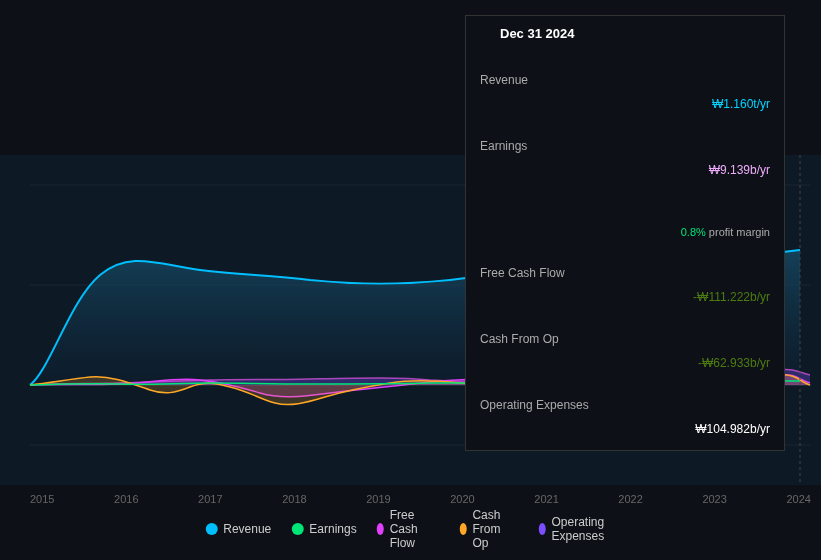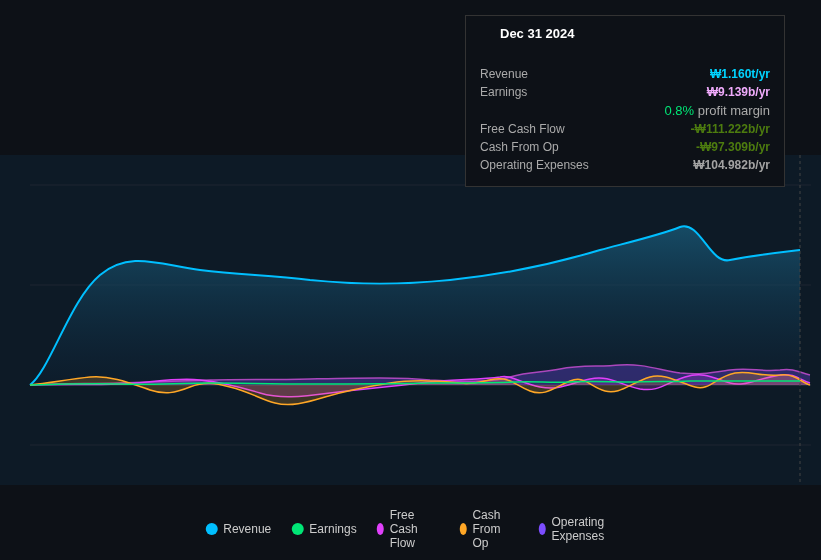--- a/index.html
+++ b/index.html
@@ -24,50 +24,52 @@
       background: #0d1117;
       border: 1px solid #333;
       padding: 10px 14px;
       min-width: 320px;
       z-index: 10;
     }
     .tooltip-date {
       font-size: 13px;
       font-weight: 600;
       color: #fff;
-      margin-bottom: 26px;
+      margin-bottom: 8px;
       padding-left: 20px;
     }
     .tooltip-row {
       display: flex;
       justify-content: space-between;
       align-items: center;
       margin-bottom: 4px;
       font-size: 12px;
     }
     .tooltip-label {
       color: #aaa;
       min-width: 130px;
     }
     .tooltip-value {
       font-size: 12px;
-      font-weight: 700;
+      font-weight: 400;
+      margin-top: 48px;
     }
     .tooltip-value.cyan { color: #00d4ff; }
     .tooltip-value.green { color: #f0abfc; }
     .tooltip-value.red { color: #4d7c0f; }
-    .tooltip-value.orange { color: #a3a3a3; }
+    .tooltip-value.orange { color: #ffffff; }
     .profit-margin-row {
       display: flex;
       justify-content: flex-end;
       margin-bottom: 4px;
     }
     .profit-margin-text {
-      font-size: 13px;
+      font-size: 11px;
       color: #aaa;
+      margin-top: 45px;
     }
     .profit-margin-text span {
       color: #00e676;
     }
     .y-axis-label {
       position: absolute;
       font-size: 11px;
       color: #666;
     }
     .y-label-2t { top: 160px; left: 8px; }
@@ -149,21 +151,21 @@
     </div>
     <div class="tooltip-row">
       <span class="tooltip-label">Free Cash Flow</span>
       <span class="tooltip-value red">
         <span>-₩111.222b</span><span>/yr</span>
       </span>
     </div>
     <div class="tooltip-row">
       <span class="tooltip-label">Cash From Op</span>
       <span class="tooltip-value red">
-        <span>-₩97.309b</span><span>/yr</span>
+        <span>-₩62.933b</span><span>/yr</span>
       </span>
     </div>
     <div class="tooltip-row">
       <span class="tooltip-label">Operating Expenses</span>
       <span class="tooltip-value orange">
         <span>₩104.982b</span><span>/yr</span>
       </span>
     </div>
   </div>
 
@@ -217,20 +219,32 @@
     <path d="M30,230 C60,229 90,230 120,229 C150,228 175,222 200,225 C220,227 240,232 260,238 C280,244 300,242 330,238 C360,234 390,232 420,228 C450,224 480,225 500,222 C510,219 520,228 540,232 C560,236 570,228 590,224 C610,220 620,230 640,234 C660,237 665,228 685,222 C705,216 715,224 730,228 C745,232 755,224 780,220 C795,218 800,225 810,228" fill="none" stroke="#e040fb" stroke-width="1.5"></path>
 
     <path d="M30,230 C50,228 70,224 90,222 C110,220 130,228 150,235 C165,240 175,238 190,232 C205,226 215,228 230,232 C250,237 260,244 275,248 C290,252 305,248 325,242 C345,236 365,232 390,228 C415,224 440,226 460,228 C475,230 480,226 495,224 C510,222 515,230 530,236 C545,242 555,232 570,226 C585,220 590,232 605,236 C620,240 630,228 650,222 C665,218 680,228 695,232 C710,236 715,222 735,218 C750,215 760,222 780,220 C795,218 802,228 810,230 L810,230 Z" fill="rgba(255,167,38,0.2)" stroke="none"></path>
     <path d="M30,230 C50,228 70,224 90,222 C110,220 130,228 150,235 C165,240 175,238 190,232 C205,226 215,228 230,232 C250,237 260,244 275,248 C290,252 305,248 325,242 C345,236 365,232 390,228 C415,224 440,226 460,228 C475,230 480,226 495,224 C510,222 515,230 530,236 C545,242 555,232 570,226 C585,220 590,232 605,236 C620,240 630,228 650,222 C665,218 680,228 695,232 C710,236 715,222 735,218 C750,215 760,222 780,220 C795,218 802,228 810,230" fill="none" stroke="#ffa726" stroke-width="1.5"></path>
 
     <path d="M30,230 C60,229 90,228 120,229 C150,230 180,228 210,228 C240,228 270,229 310,229 C350,229 390,229 430,228 C460,228 490,228 515,227 C535,226 550,228 570,227 C590,226 610,227 635,227 C655,226 670,227 690,226 C705,226 715,226 730,226 C750,226 770,226 800,226" fill="none" stroke="#00e676" stroke-width="1.5"></path>
 
     <line x1="800" y1="0" x2="800" y2="330" stroke="#444" stroke-width="1" stroke-dasharray="3,3"></line>
   </svg>
 
+  <div class="x-axis">
+    <span class="x-label">2015</span>
+    <span class="x-label">2016</span>
+    <span class="x-label">2017</span>
+    <span class="x-label">2018</span>
+    <span class="x-label">2019</span>
+    <span class="x-label">2020</span>
+    <span class="x-label">2021</span>
+    <span class="x-label">2022</span>
+    <span class="x-label">2023</span>
+    <span class="x-label">2024</span>
+  </div>
 
   <div class="legend">
     <div class="legend-item">
       <div class="legend-dot dot-revenue"></div>
       <span>Revenue</span>
     </div>
     <div class="legend-item">
       <div class="legend-dot dot-earnings"></div>
       <span>Earnings</span>
     </div>

